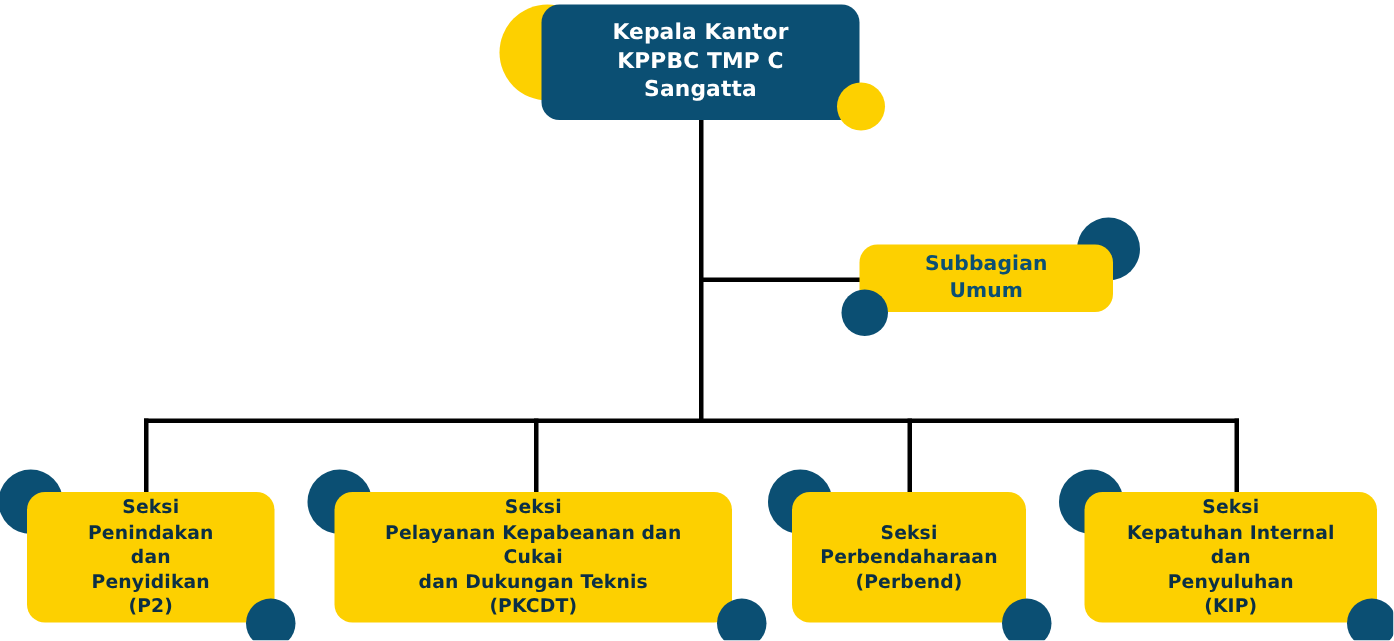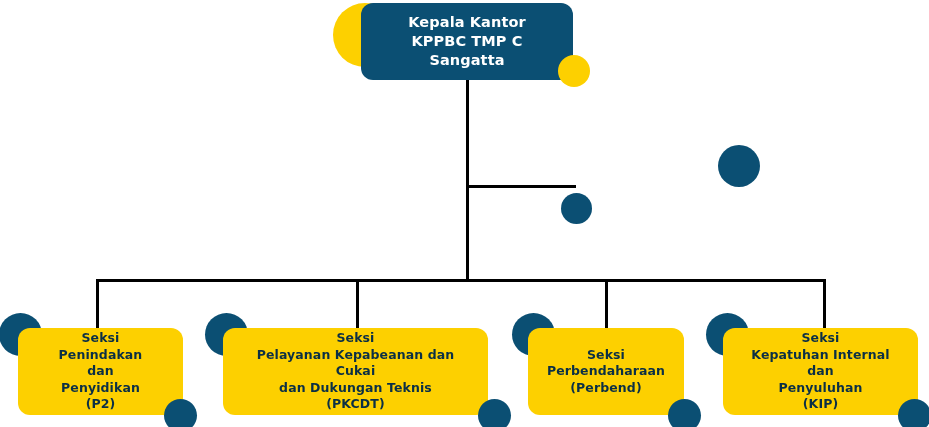--- a/index.html
+++ b/index.html
@@ -117,20 +117,23 @@
   <div class="circle circle-navy" id="circ-p2-tl"></div>
   <div class="circle circle-navy" id="circ-pkcdt-tl"></div>
   <div class="circle circle-navy" id="circ-perbend-tl"></div>
   <div class="circle circle-navy" id="circ-kip-tl"></div>
 
   <div class="node node-navy" id="node-head">
     <span class="node-label">Kepala Kantor
 KPPBC TMP C Sangatta</span>
   </div>
 
+  <div class="node node-yellow" id="node-subbagian">
+    <span class="node-label">Subbagian Umum</span>
+  </div>
 
   <div class="node node-yellow node-seksi" id="node-p2">
     <span class="node-label">Seksi
 Penindakan dan
 Penyidikan
 (P2)</span>
   </div>
 
   <div class="node node-yellow node-seksi" id="node-pkcdt">
     <span class="node-label">Seksi

